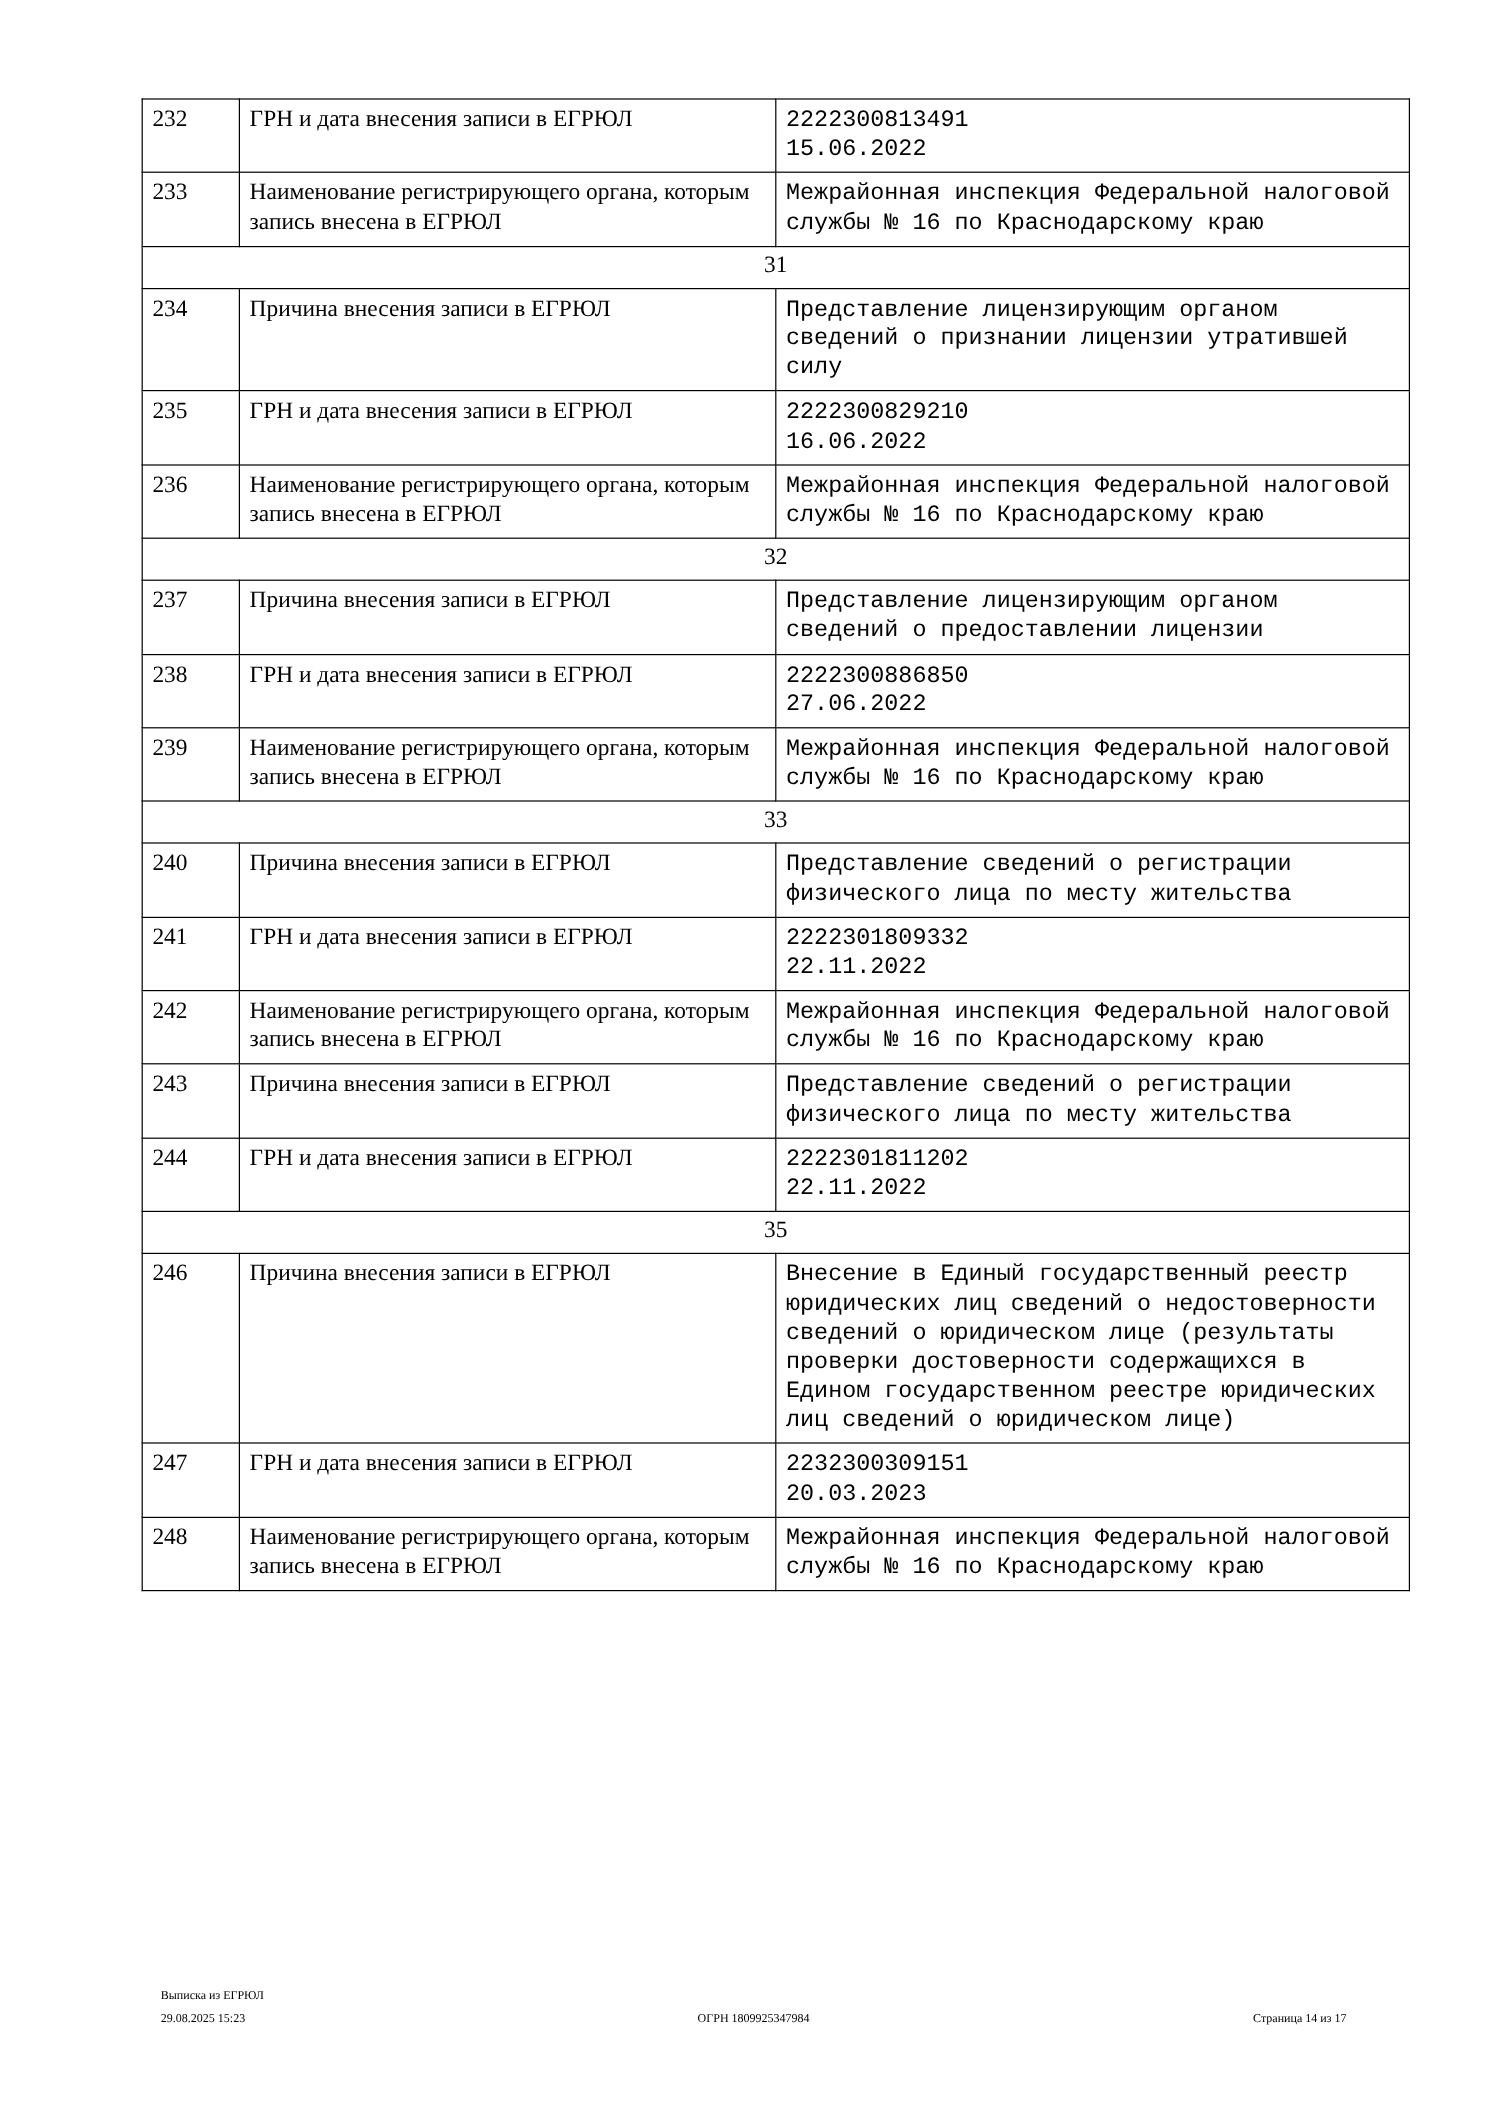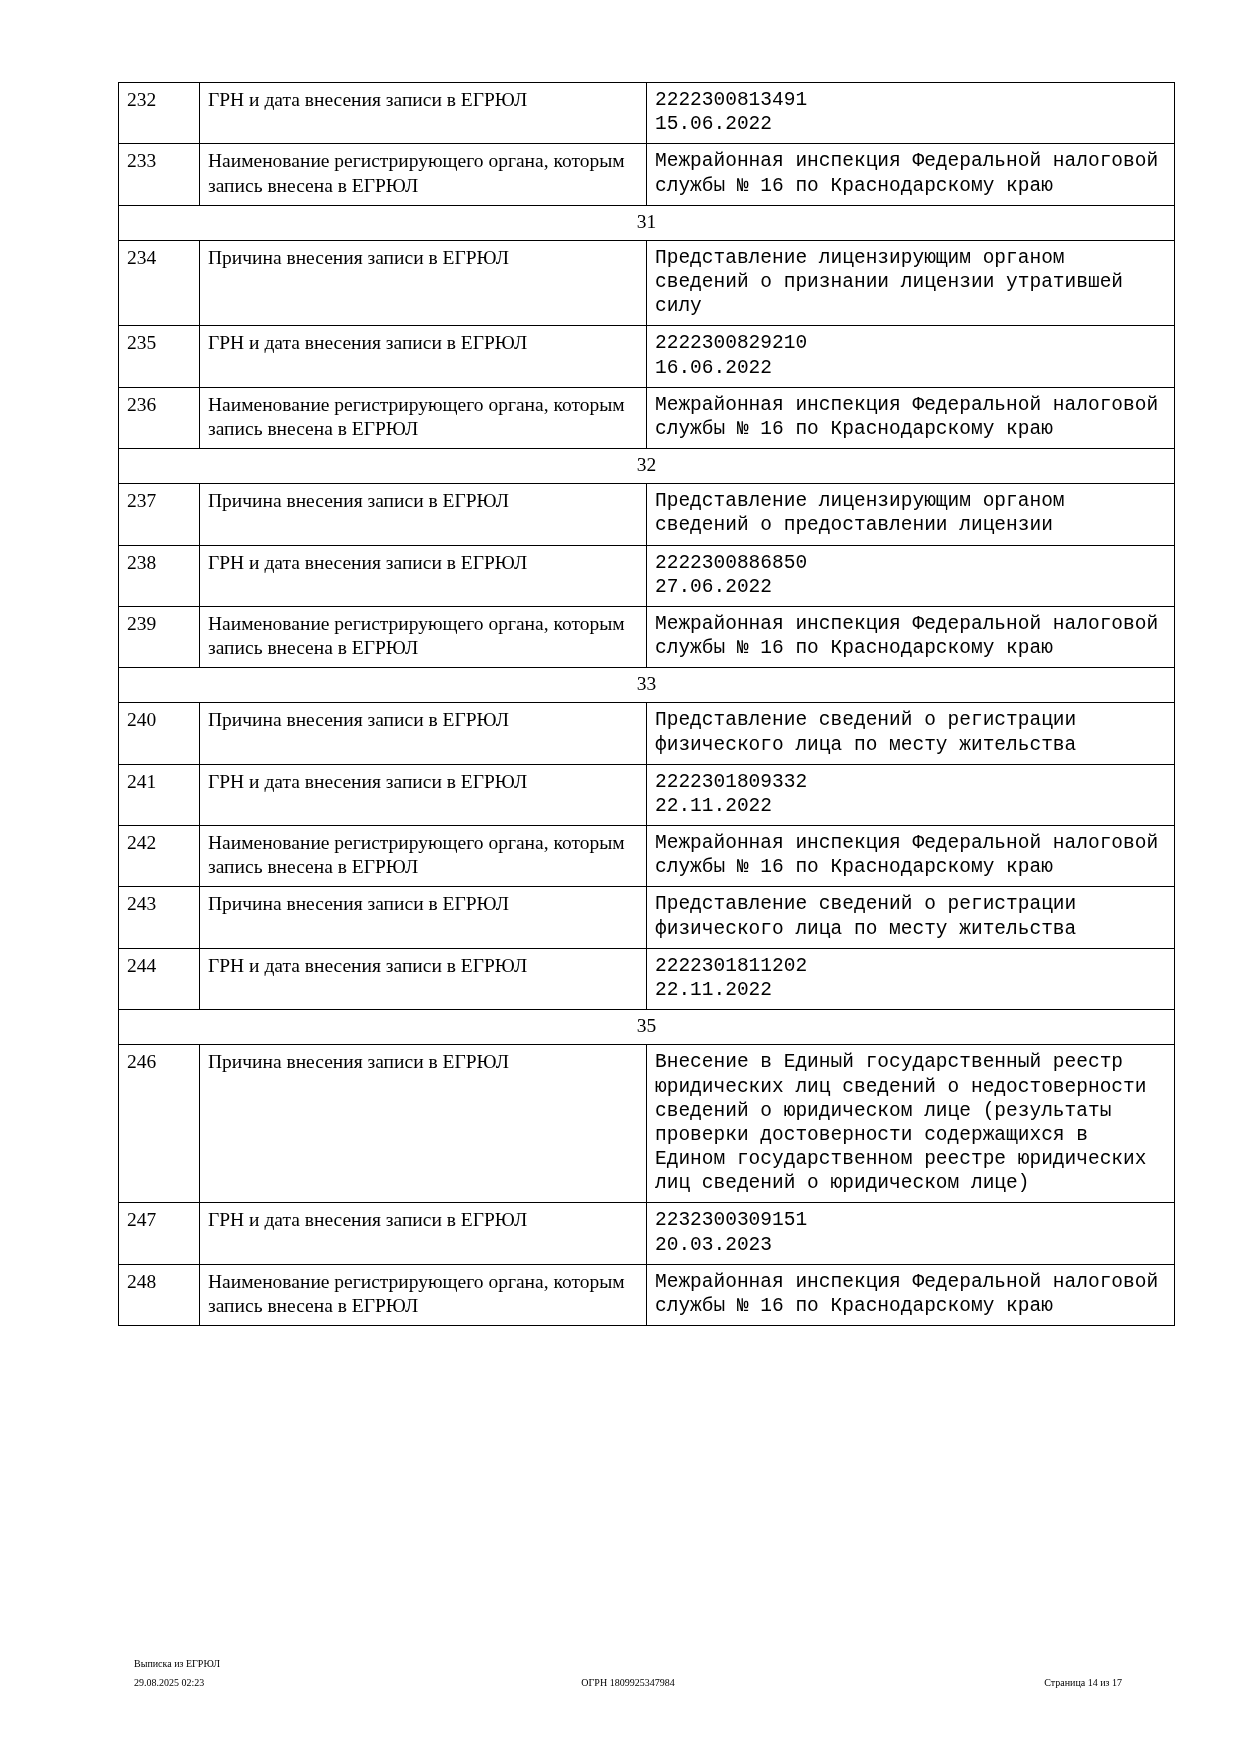--- a/index.html
+++ b/index.html
@@ -223,19 +223,19 @@
           </td>
         </tr>
       </tbody>
   </table>
 
   <div class="footer">
     <div class="footer-row">
       <span class="footer-left">Выписка из ЕГРЮЛ</span>
     </div>
     <div class="footer-row">
-      <span class="footer-left">29.08.2025 02:23</span>
+      <span class="footer-left">29.08.2025 15:23</span>
       <span class="footer-center">ОГРН 1809925347984</span>
       <span class="footer-right">Страница 14 из 17</span>
     </div>
   </div>
 
 </div>
 
 </body></html>

